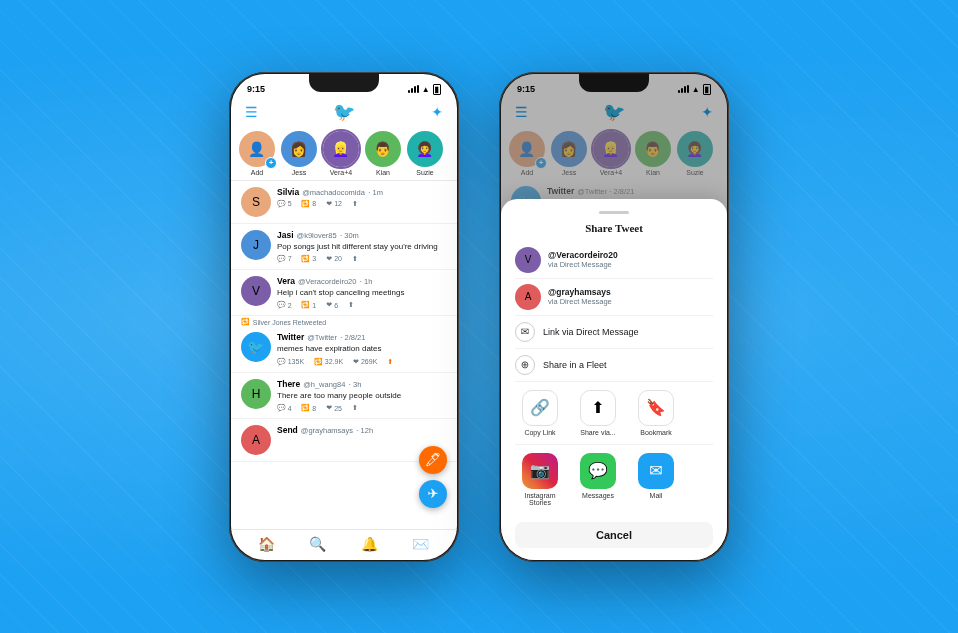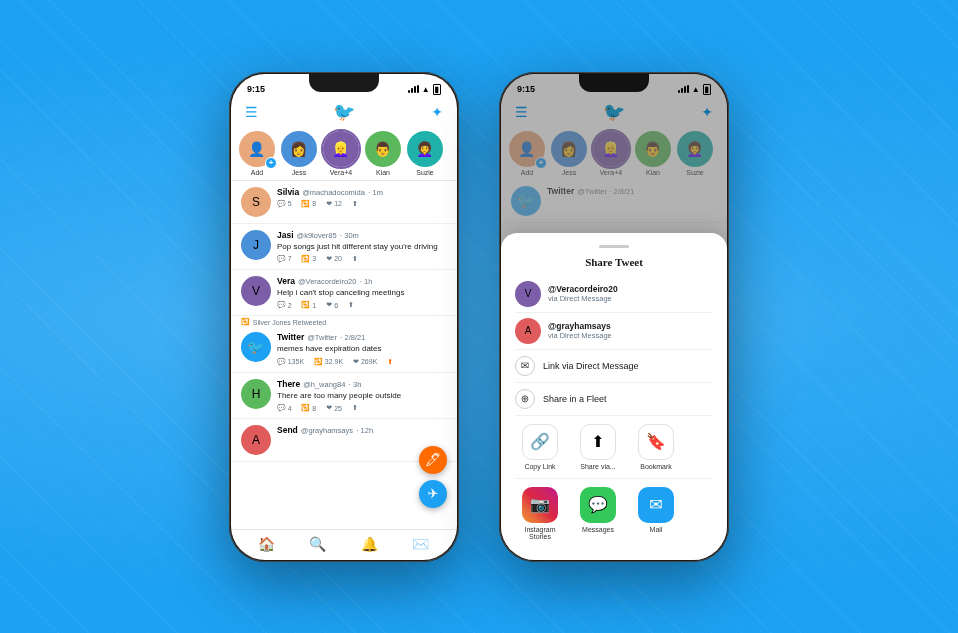--- a/index.html
+++ b/index.html
@@ -793,15 +793,16 @@
         <div class="share-grid-item">
           <div class="share-grid-icon messages">💬</div>
           <span class="share-grid-label">Messages</span>
         </div>
         <div class="share-grid-item">
           <div class="share-grid-icon mail">✉</div>
           <span class="share-grid-label">Mail</span>
         </div>
       </div>
 
+      <div class="cancel-btn">Cancel</div>
     </div>
   </div>
 </div>
 
 </body></html>

